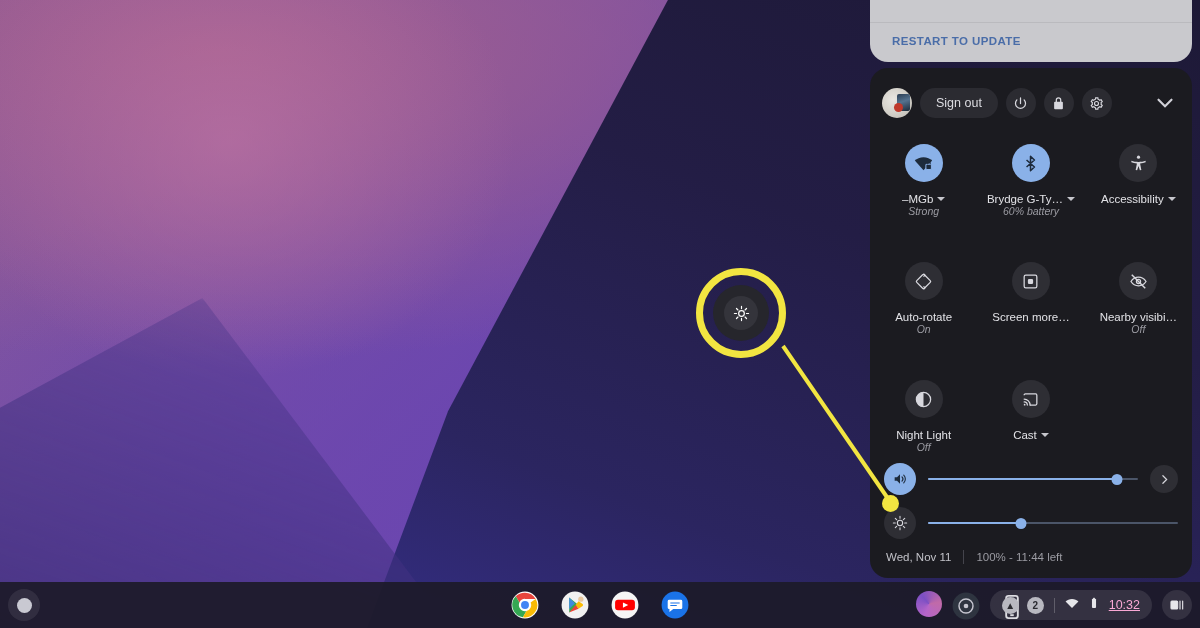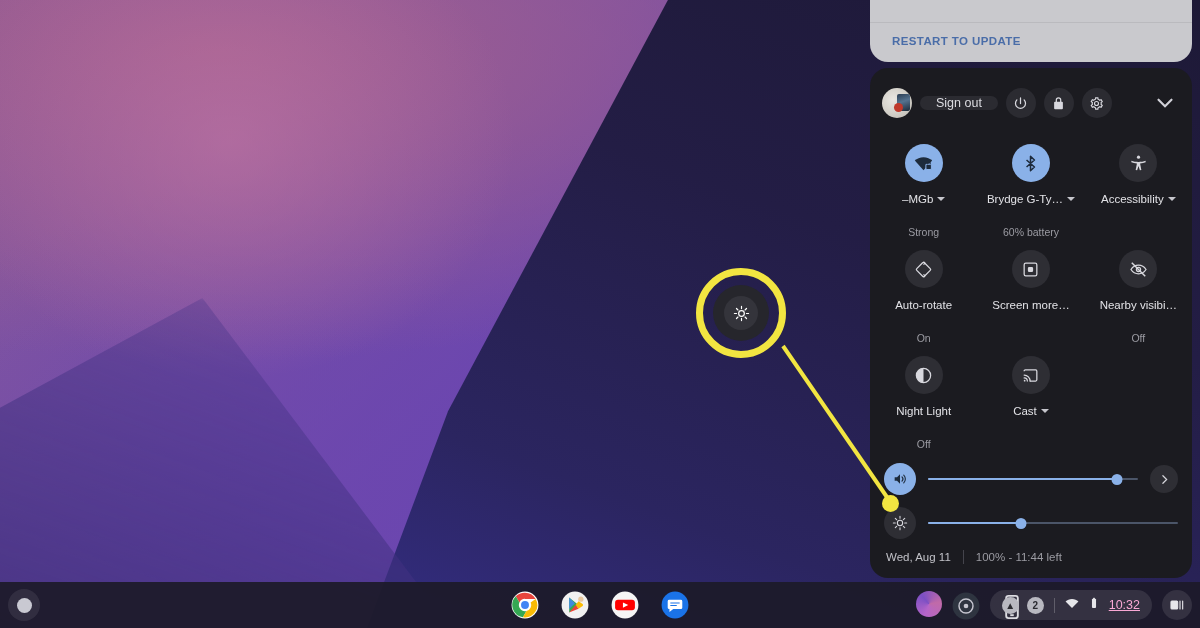--- a/index.html
+++ b/index.html
@@ -88,61 +88,61 @@
     content: ""; position: absolute; right: 2px; top: 6px;
     width: 13px; height: 17px; border-radius: 2px;
     background: linear-gradient(160deg, #2b3d52 0%, #54728f 45%, #1d2a38 100%);
   }
   .avatar::before {
     content: ""; position: absolute; right: 9px; bottom: 6px;
     width: 9px; height: 9px; border-radius: 50%;
     background: #c0392b; z-index: 2;
   }
   .signout-btn {
-    height: 14px; padding: 0 16px; border-radius: 15px;
+    height: 30px; padding: 0 16px; border-radius: 15px;
     background: #2b2b31; color: #dcdce1; font-size: 12.5px;
     display: flex; align-items: center; cursor: pointer; flex: none;
   }
   .icon-btn {
     width: 30px; height: 30px; border-radius: 50%;
     background: #2b2b31;
     display: flex; align-items: center; justify-content: center;
     cursor: pointer; flex: none;
   }
   .icon-btn svg { width: 15px; height: 15px; }
   .chev-btn {
     width: 26px; height: 26px; margin-left: auto; margin-right: 2px;
     display: flex; align-items: center; justify-content: center;
     cursor: pointer;
   }
 
   
   .tiles {
     position: absolute; left: 0; top: 66px; width: 100%;
     display: grid; grid-template-columns: repeat(3, 1fr);
-    row-gap: 0px;
+    row-gap: 12px;
   }
   .tile {
     display: flex; flex-direction: column; align-items: center;
     padding-top: 10px; height: 106px; cursor: pointer;
   }
   .tile-icon {
     width: 38px; height: 38px; border-radius: 50%;
     background: #2e2e34;
     display: flex; align-items: center; justify-content: center;
   }
   .tile-icon.on { background: #8ab1e8; }
   .tile-icon svg { width: 19px; height: 19px; }
   .tile-label {
     margin-top: 11px; font-size: 11.5px; color: #e2e2e6;
     display: flex; align-items: center; gap: 4px;
     max-width: 104px; white-space: nowrap;
   }
   .tile-sub {
-    margin-top: 21px; font-size: 10.5px; color: #9b9ba2;
+    margin-top: 0; font-size: 10.5px; color: #9b9ba2; font-style: italic;
   }
   .caret {
     width: 0; height: 0; border-left: 4px solid transparent;
     border-right: 4px solid transparent; border-top: 4.5px solid #c6c6cc;
     flex: none;
   }
 
   
   .slider-row {
     position: absolute; left: 0; width: 100%; height: 42px;
@@ -463,21 +463,21 @@
           </svg>
       </div>
       <div class="track">
         <div class="rail"></div>
         <div class="fill" id="bri-fill" style="width: 37%;"></div>
         <div class="thumb" id="bri-thumb" style="left: 37%;"></div>
       </div>
     </div>
 
     <div class="qs-footer">
-      <span>Wed, Aug 11</span>
+      <span>Wed, Nov 11</span>
       <span class="vdiv"></span>
       <span class="batt">100% - 11:44 left</span>
     </div>
   </div>
 
   <svg class="anno-line">
     <line x1="783" y1="346" x2="891" y2="503" stroke="#f2e541" stroke-width="4"></line>
   </svg>
   <div class="anno-target">
     <div class="inner">

